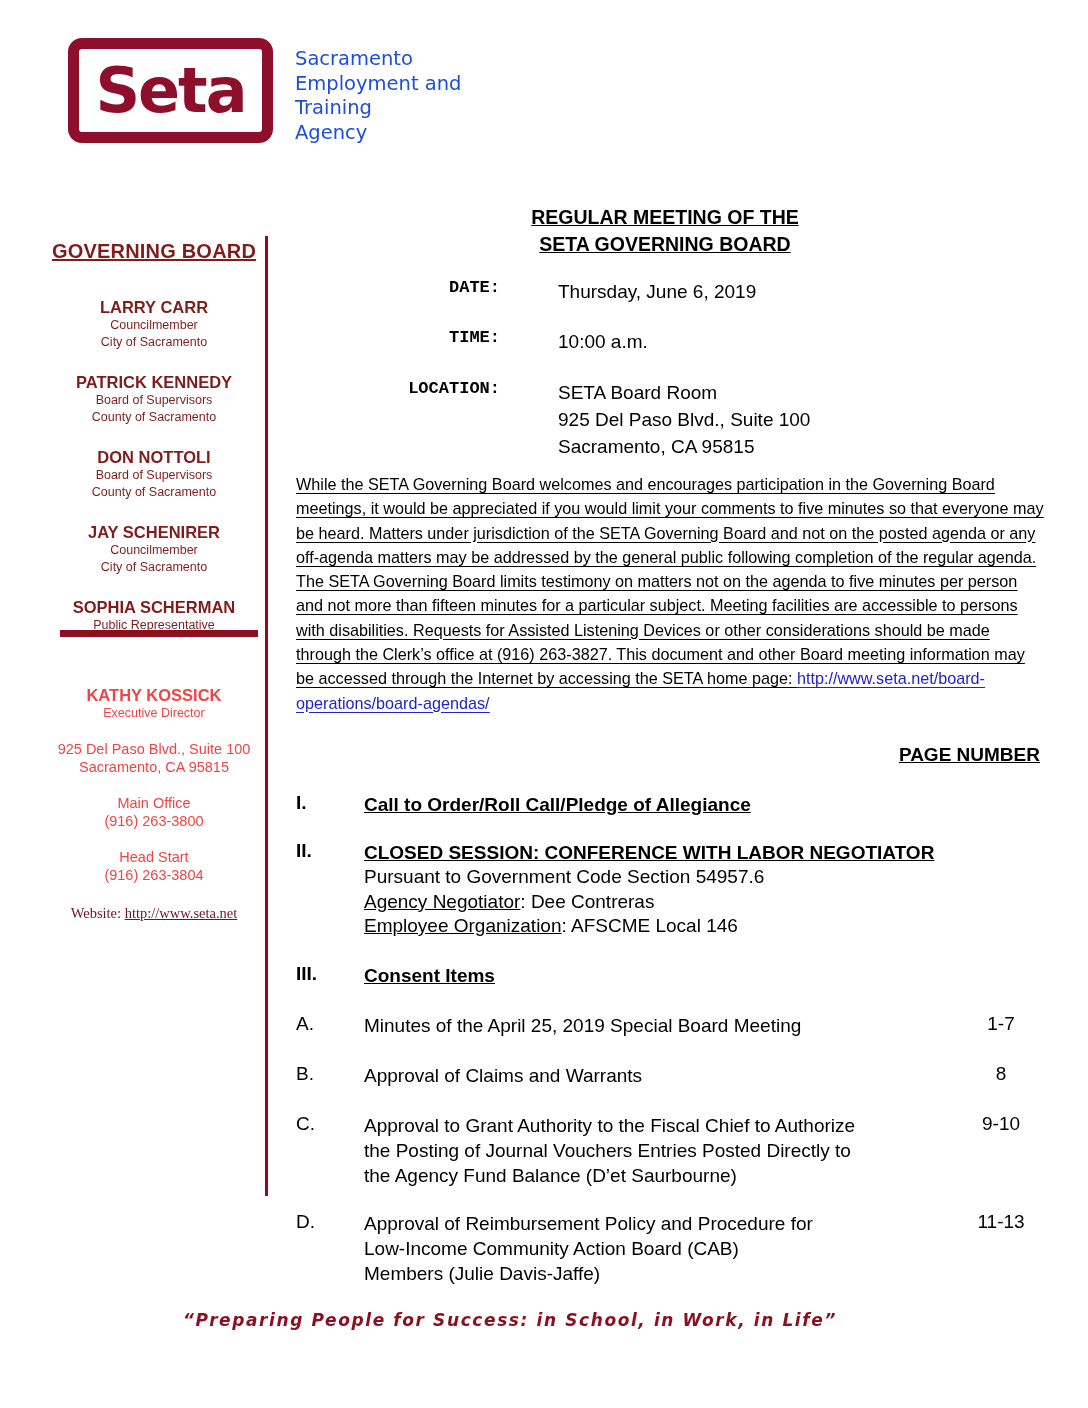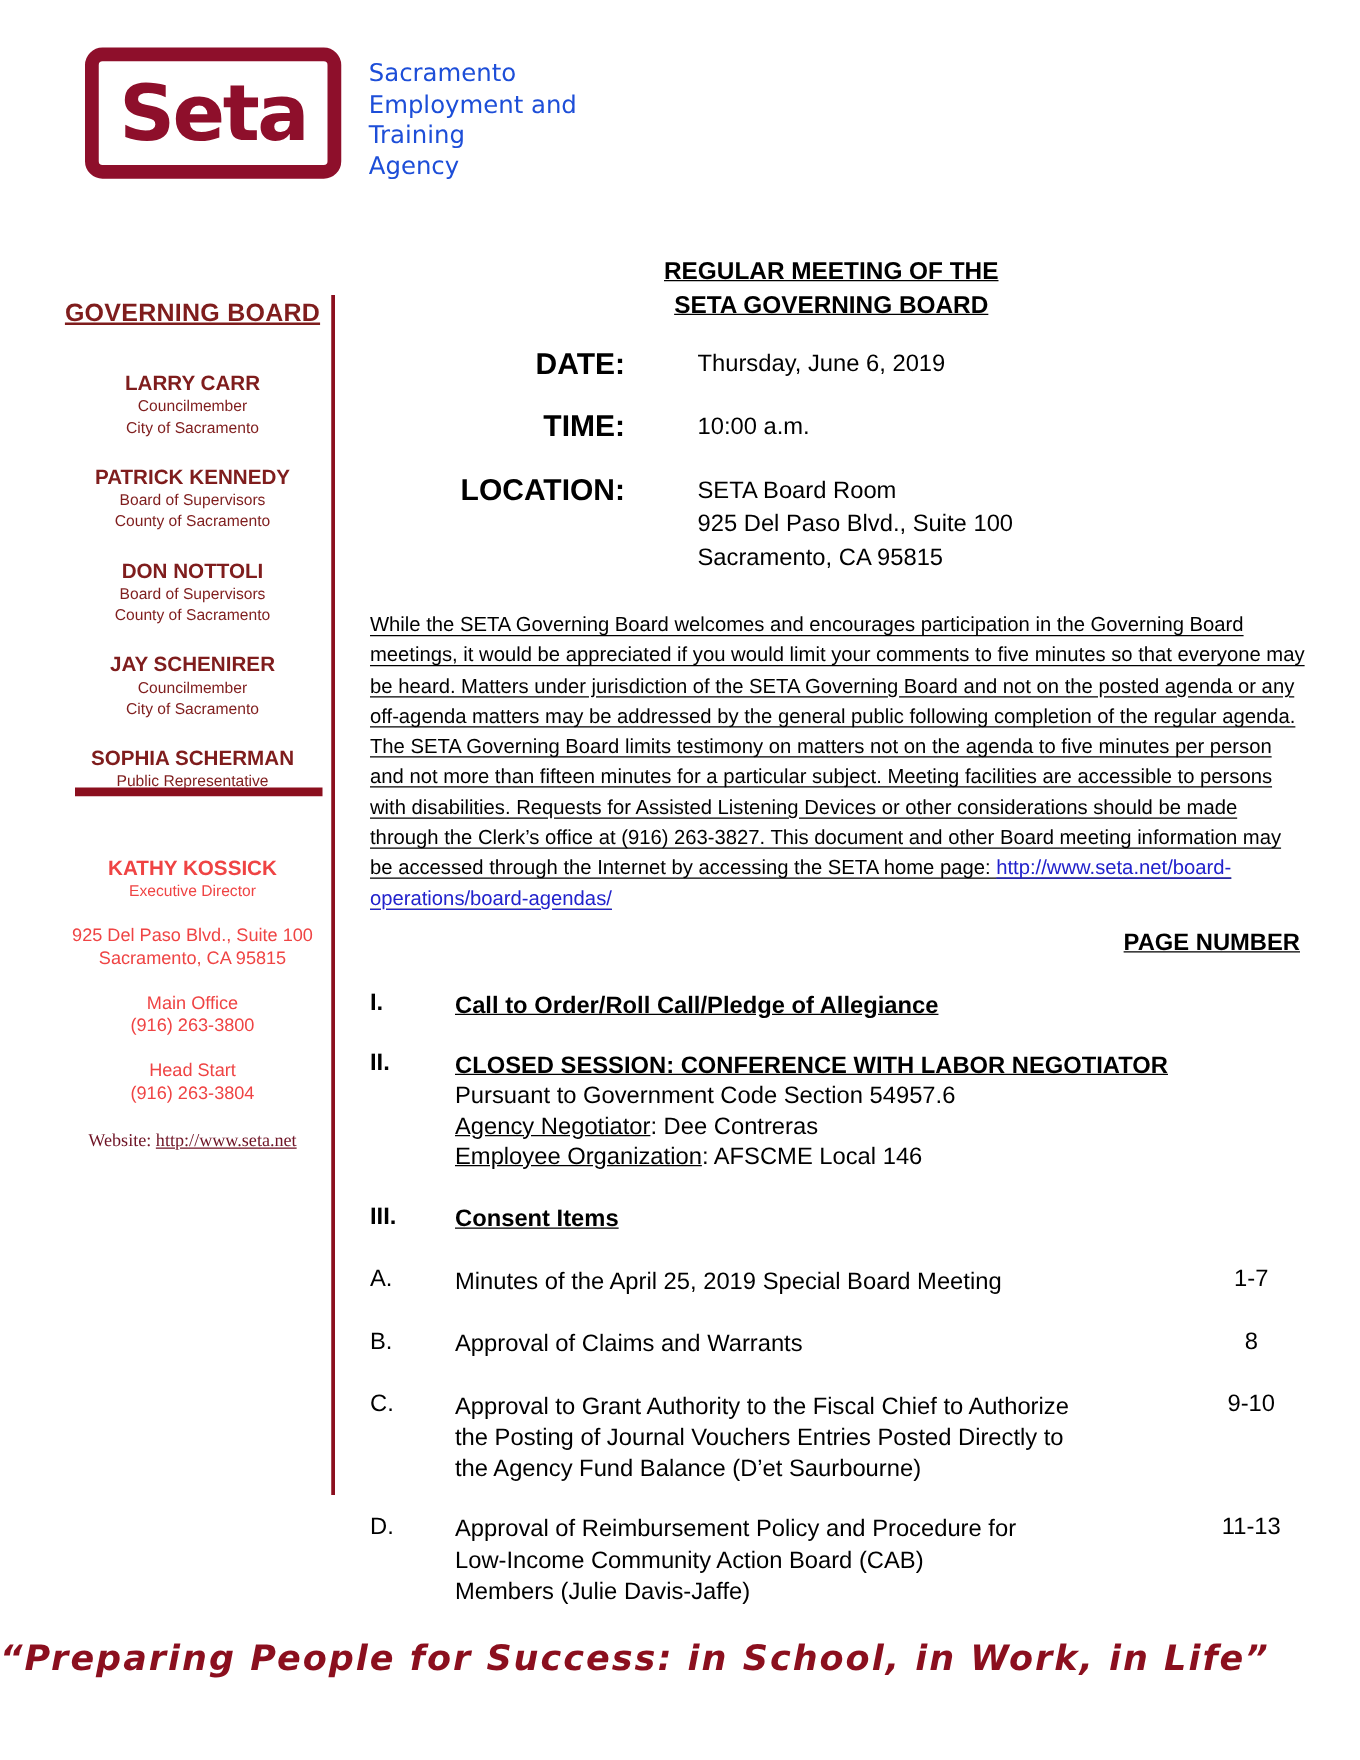--- a/index.html
+++ b/index.html
@@ -157,42 +157,42 @@
     line-height: 27px;
   }
   #meeting-title span { text-decoration: underline; display: block; }
 
   .info-row { position: absolute; left: 330px; width: 700px; }
   .info-label {
     position: absolute;
     left: 0;
     width: 170px;
     text-align: right;
-    font-size: 24px;
-    font-weight: bold;
+    font-size: 17px;
+    font-weight: bold;
+    font-family: Liberation Mono, monospace;
   }
   .info-value {
     position: absolute;
     left: 228px;
     font-size: 19px;
     line-height: 27px;
     white-space: pre-line;
   }
 
   #notice {
     position: absolute;
     left: 296px;
     top: 466px;
     width: 748px;
     font-size: 16.2px;
     line-height: 24.3px;
     text-align: left;
     text-decoration: underline;
     text-underline-offset: 3px;
-    margin-top: 16px;
   }
   #notice a { color: #2222cc; text-decoration: underline; }
 
   #agenda-heading {
     position: absolute;
     left: 400px;
     top: 710px;
     width: 530px;
     text-align: center;
     font-size: 20px;
@@ -256,26 +256,26 @@
     width: 130px;
     text-align: center;
     font-size: 19px;
   }
 
   #tagline {
     position: absolute;
     left: 0;
     top: 1310px;
     width: 1020px;
-    text-align: left;
+    text-align: center;
     color: #8b0f1e;
     font-family: "DejaVu Sans", sans-serif;
     font-style: italic;
     font-weight: bold;
-    font-size: 28px;
+    font-size: 17px;
     letter-spacing: 1.6px;
   }
 </style>
 </head>
 <body>
 
 <div id="logo-area">
   <div id="logo-mark">
     <div id="logo-wordmark">Seta</div>
   </div>

